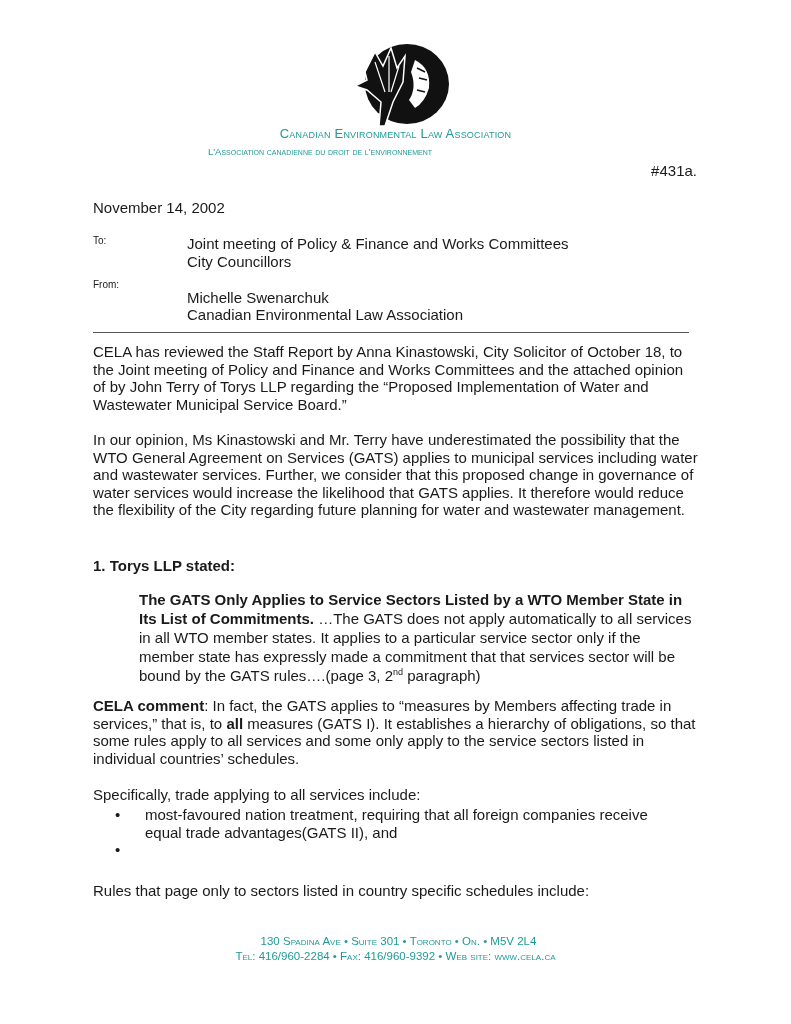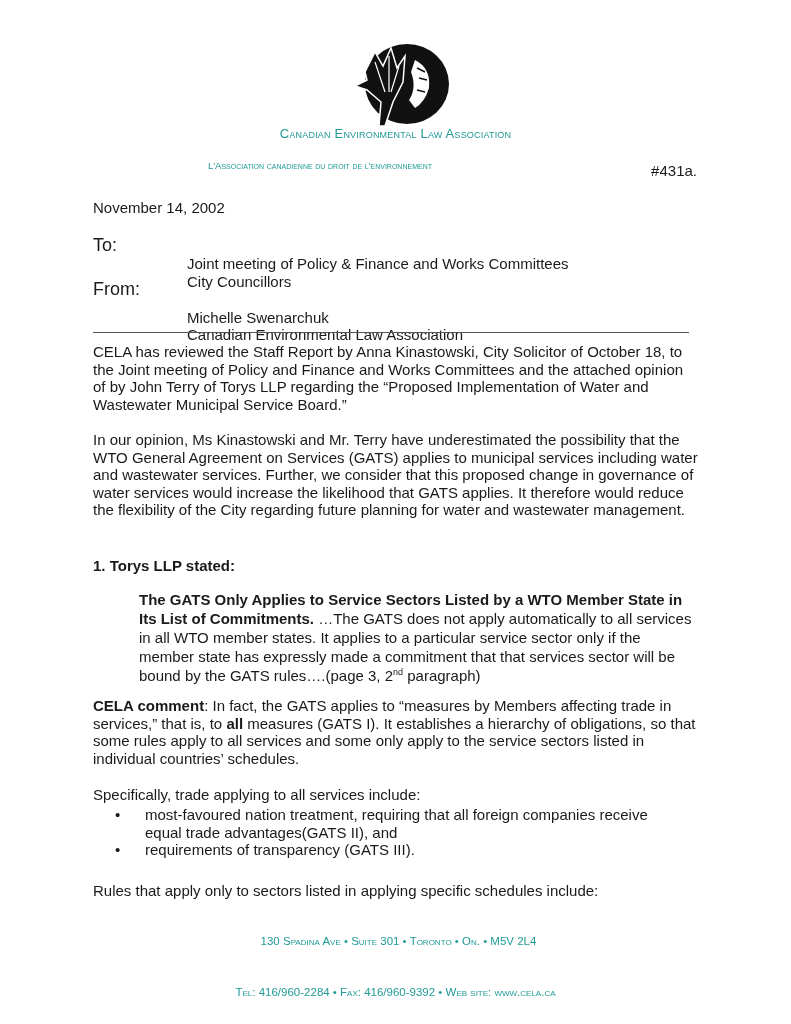--- a/index.html
+++ b/index.html
@@ -1,38 +1,38 @@
 <!DOCTYPE html>
 <html><head>
 <meta charset="utf-8">
 <style>
   html, body { margin: 0; padding: 0; background: #ffffff; }
   body { width: 791px; height: 1024px; position: relative; overflow: hidden;
          font-family: "Liberation Sans", sans-serif; color: #1a1a1a; }
   .logo { position: absolute; left: 345px; top: 42px; width: 110px; height: 88px; }
   .org-name { position: absolute; top: 126px; left: 0; width: 791px; text-align: center;
               color: #1f9a96; font-size: 13px; letter-spacing: 0.2px; font-variant: small-caps; }
-  .org-name-fr { position: absolute; top: 160px; left: 0; width: 640px; text-align: center;
+  .org-name-fr { position: absolute; top: 146px; left: 0; width: 640px; text-align: center;
                  color: #1f9a96; font-size: 9.5px; font-variant: small-caps; }
   .docnum { position: absolute; top: 162px; right: 94px; font-size: 15px; }
   .text { position: absolute; left: 93px; font-size: 15px; line-height: 17.5px; }
-  .label { position: absolute; left: 93px; font-size: 18px; }
-  .val { position: absolute; left: 187px; font-size: 15px; line-height: 17.5px; margin-top: 20px; }
+  .label { position: absolute; left: 93px; font-size: 10px; }
+  .val { position: absolute; left: 187px; font-size: 15px; line-height: 17.5px; }
   .rule { position: absolute; left: 93px; top: 332px; width: 596px; height: 0;
           border-top: 1.5px solid #555; }
   .quote { position: absolute; left: 139px; top: 590px; width: 560px; font-size: 15px; line-height: 19px; }
   .b { font-weight: bold; text-align: right; }
   sup { font-size: 9px; line-height: 0; }
   .bullets { position: absolute; left: 115px; top: 806px; font-size: 15px; line-height: 17.5px; }
   .bullet { display: flex; }
   .bullet .dot { width: 30px; flex: none; }
   .footer1 { position: absolute; top: 935px; left: 3px; width: 791px; text-align: center;
              color: #1f9a96; font-size: 11.5px; font-variant: small-caps; }
   .footer2 { position: absolute; top: 950px; left: 0; width: 791px; text-align: center;
-             color: #1f9a96; font-size: 11.5px; font-variant: small-caps; margin-top: 36px; }
+             color: #1f9a96; font-size: 11.5px; font-variant: small-caps; }
 </style>
 </head>
 <body>
 
 <svg class="logo" viewBox="0 0 110 88">
   <ellipse cx="62" cy="42" rx="42" ry="40" fill="#111"></ellipse>
   <path d="M20 30 L30 10 L38 24 L46 6 L52 26 L60 14 L58 40 L48 60 L40 84 L34 84 L36 60 L22 48 L10 44 L22 38 Z" fill="#111" stroke="#fff" stroke-width="1.5"></path>
   <path d="M30 20 L40 50 M44 14 L44 50 M54 24 L46 50" stroke="#fff" stroke-width="1.2" fill="none"></path>
   <path d="M70 18 Q86 26 84 46 Q80 60 70 66 L64 58 Q72 46 66 30 Z" fill="#fff"></path>
   <path d="M72 26 L80 30 M74 36 L82 38 M72 48 L80 50" stroke="#111" stroke-width="1.5"></path>
@@ -71,20 +71,19 @@
 
 <div class="text" style="top:786px;">Specifically, trade applying to all services include:</div>
 
 <div class="bullets">
   <div class="bullet" style="width:560px;">
     <span class="dot">•</span>
     <span>most-favoured nation treatment, requiring that all foreign companies receive equal trade advantages(GATS II),  and</span>
   </div>
   <div class="bullet">
     <span class="dot">•</span>
-    <span>requirements of transparency (GATS III).</span>
   </div>
 </div>
 
-<div class="text" style="top:882px;">Rules that apply only to sectors listed in applying specific schedules include:</div>
+<div class="text" style="top:882px;">Rules that page only to sectors listed in country specific schedules include:</div>
 
 <div class="footer1">130 Spadina Ave • Suite 301 • Toronto • On. • M5V 2L4</div>
 <div class="footer2">Tel:  416/960-2284 • Fax: 416/960-9392 • Web site: www.cela.ca</div>
 
 </body></html>

